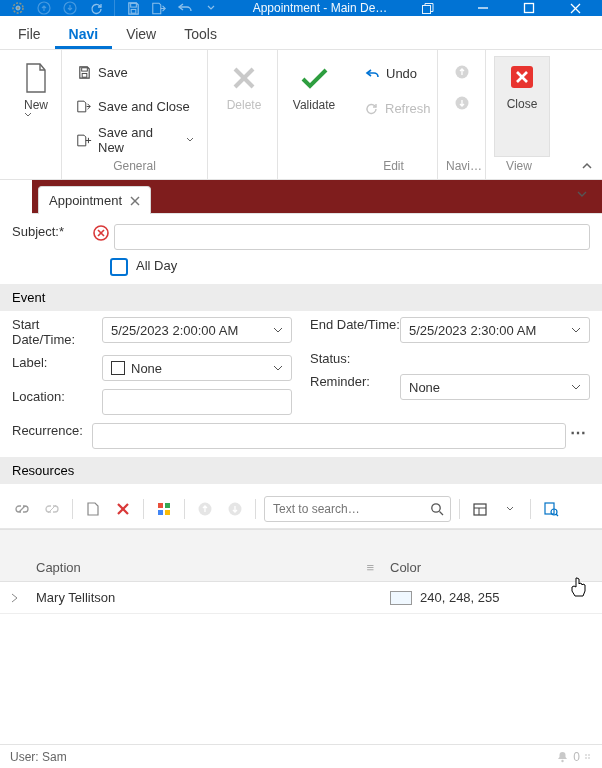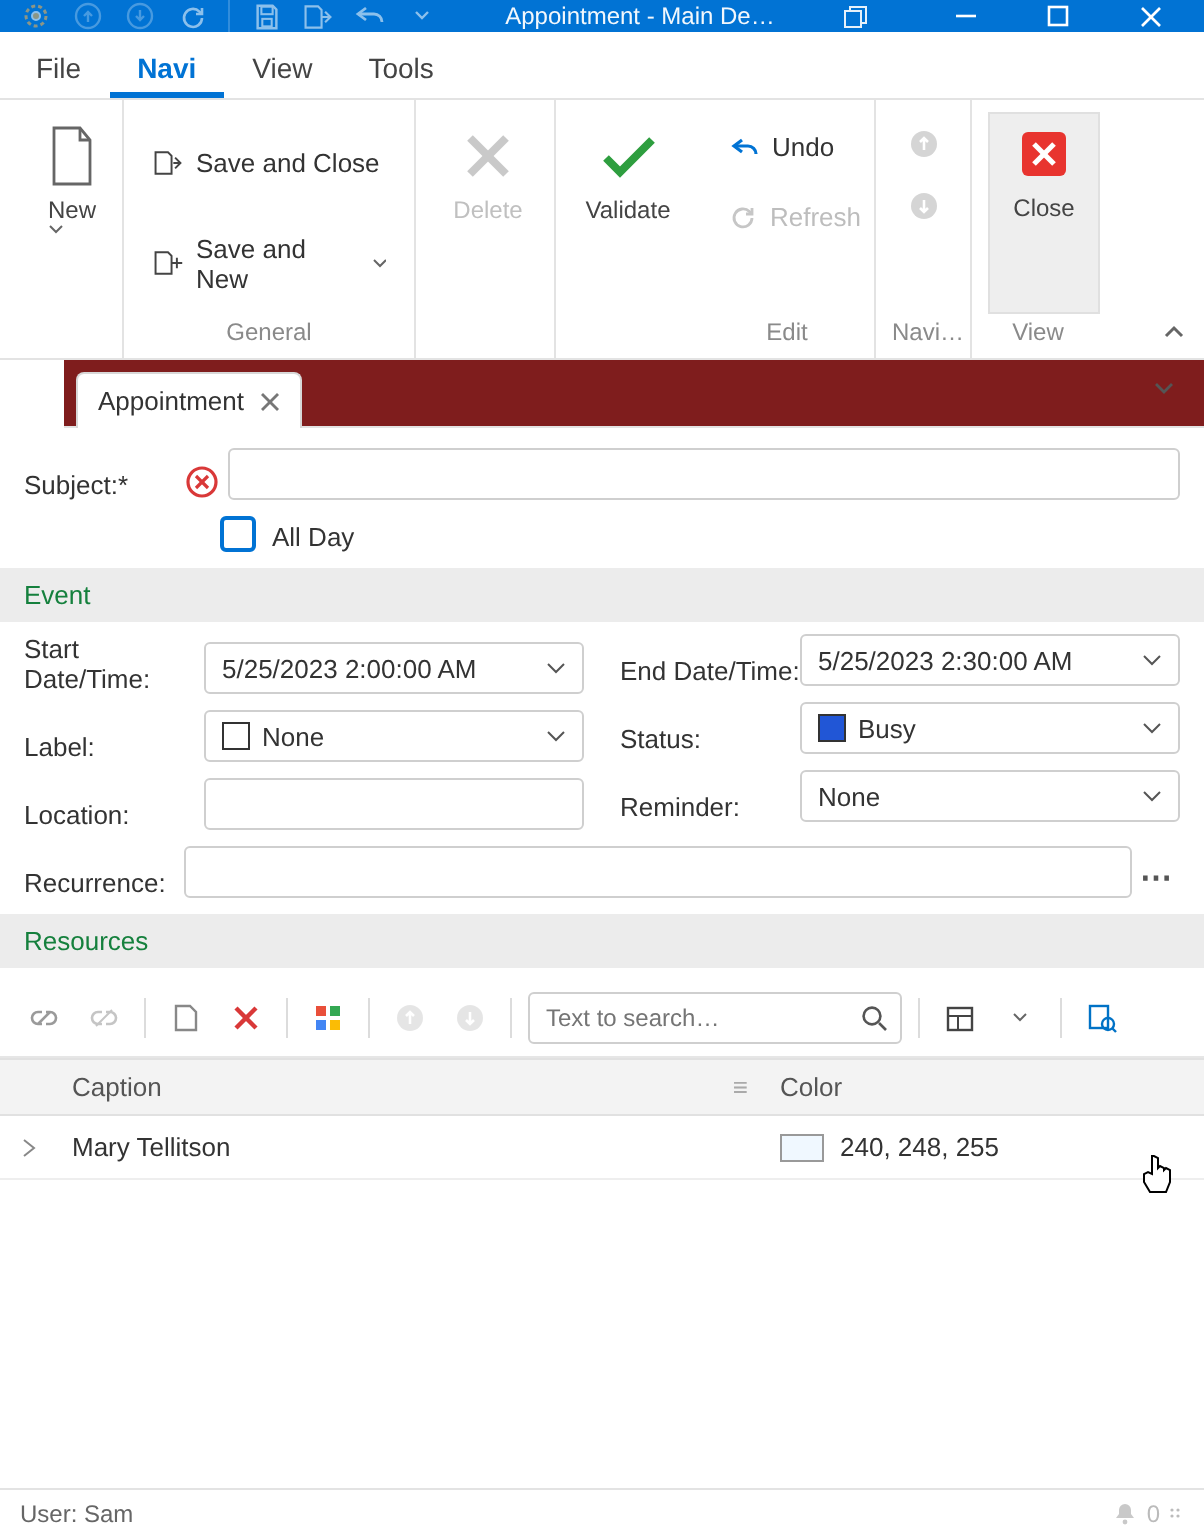--- a/index.html
+++ b/index.html
@@ -31,42 +31,42 @@
   .smallbtn .sico{width:16px;height:16px;display:inline-flex;align-items:center;justify-content:center;}
   .closebox{background:#eee;border:1px solid #e0e0e0;padding:4px 6px;}
   .ribbon .collapse{position:absolute;right:8px;bottom:6px;color:#666;}
   
   .tabsrow{height:34px;background:#7f1d1d;border-bottom:1px solid #e3e3e3;display:flex;align-items:flex-end;padding:0 6px;position:relative;margin-left:32px;}
   .tab{background:#fff;border:1px solid #d8d8d8;border-bottom:none;border-top-left-radius:4px;border-top-right-radius:4px;padding:6px 10px;display:flex;align-items:center;gap:8px;font-size:13px;margin-bottom:-1px;}
   .tab .x{color:#777;}
   .tabsrow .chev{position:absolute;right:14px;top:8px;color:#555;}
   
   .form{padding:10px 12px 0 12px;}
-  .row{display:flex;align-items:flex-end;margin-bottom:8px;}
+  .row{display:flex;align-items:flex-start;margin-bottom:8px;}
   .row .lab{width:80px;font-size:13px;color:#333;flex:none;}
   .req{color:#c62828;margin-right:4px;width:18px;height:18px;display:inline-flex;align-items:center;justify-content:center;}
   input.tx, .combo, textarea{border:1px solid #cfcfcf;border-radius:3px;background:#fff;font-size:13px;padding:4px 6px;outline:none;}
   input.tx{height:26px;}
   .combo{height:26px;display:flex;align-items:center;justify-content:space-between;padding:0 8px;}
   .combo .sw{width:14px;height:14px;border:1px solid #333;margin-right:6px;display:inline-block;}
   .chk{width:18px;height:18px;border:2px solid #0173d4;border-radius:3px;display:inline-block;}
-  .section{background:#ececec;margin:6px -12px;padding:6px 12px;font-size:13px;color:#15803d;}
+  .section{background:#ececec;margin:6px -12px;padding:6px 12px;font-size:13px;color:#000000;}
   .twocol{display:flex;gap:18px;}
   .twocol .col{flex:1;}
   .col .row .lab{width:90px;}
   textarea{width:100%;height:78px;resize:none;}
   .ellips{font-size:16px;font-weight:bold;color:#555;padding:0 4px;}
   
   .res-tool{display:flex;align-items:center;gap:6px;padding:6px 10px;border-bottom:1px solid #e6e6e6;}
   .res-tool .ib{width:24px;height:24px;display:flex;align-items:center;justify-content:center;color:#888;}
   .res-tool .sep{width:1px;height:20px;background:#dcdcdc;margin:0 2px;}
   .searchbox{flex:0 0 150px;height:26px;border:1px solid #cfcfcf;border-radius:3px;display:flex;align-items:center;padding:0 6px;color:#999;}
   .searchbox input{border:none;outline:none;flex:1;font-size:12px;color:#333;}
   .gridhead{display:flex;background:#f3f3f3;border-top:1px solid #e1e1e1;border-bottom:1px solid #e1e1e1;font-size:13px;color:#555;}
-  .gridhead div{padding:6px 8px;}
+  .gridhead div{padding:6px 8px;margin-top:24px;}
   .gridrow{display:flex;border-bottom:1px solid #eee;font-size:13px;}
   .gridrow div{padding:8px 8px;}
   .cellA{width:28px;display:flex;align-items:center;justify-content:center;color:#888;}
   .cellCap{flex:1;}
   .cellCol{width:220px;display:flex;align-items:center;gap:8px;}
   .colsw{width:22px;height:14px;border:1px solid #999;background:#f0f8ff;display:inline-block;}
   
   .status{position:absolute;bottom:0;left:0;right:0;height:24px;border-top:1px solid #e3e3e3;display:flex;align-items:center;justify-content:space-between;padding:0 10px;font-size:12px;color:#666;background:#fff;}
   .status .bell{display:flex;align-items:center;gap:4px;color:#bbb;}
   .cursor{position:absolute;}
@@ -174,20 +174,30 @@
         <div class="lbl"><span>New</span><br><svg width="8" height="6">
               <path d="M1 1l3 3 3-3" stroke="#666" fill="none"></path>
             </svg></div>
       </div>
     </div>
     <div class="glabel">&nbsp;</div>
   </div>
 
   <div class="rgroup" style="width:146px;">
     <div class="body" style="flex-direction:column;justify-content:space-around;">
+      <div class="smallbtn">
+          <span class="sico">
+            <svg width="15" height="15" viewBox="0 0 16 16">
+              <path d="M3 2h8l2 2v10H3V2z" fill="none" stroke="#444" stroke-width="1.2"></path>
+              <rect x="5" y="3" width="6" height="3.5" fill="none" stroke="#444"></rect>
+              <rect x="5.5" y="9" width="5" height="4" fill="none" stroke="#444"></rect>
+            </svg>
+          </span>
+          <span>Save</span>
+        </div>
       <div class="smallbtn">
           <span class="sico">
             <svg width="17" height="15" viewBox="0 0 18 16">
               <path d="M2 2h7l2 2v10H2V2z" fill="none" stroke="#444" stroke-width="1.1"></path>
               <path d="M13 5l3 3-3 3M16 8h-4" stroke="#444" stroke-width="1.1" fill="none"></path>
             </svg>
           </span>
           <span>Save and Close</span>
         </div>
       <div class="smallbtn"><span class="sico">
@@ -369,29 +379,20 @@
           <div class="lab">End Date/Time:</div>
         <div class="combo" style="flex:1;">
             <span>5/25/2023 2:30:00 AM</span>
             <svg width="10" height="8">
               <path d="M1 2l4 4 4-4" stroke="#555" fill="none"></path>
             </svg>
           </div>
         </div>
       <div class="row">
           <div class="lab">Status:</div>
-        <div class="combo" style="flex:1;">
-            <span style="display:flex;align-items:center;">
-              <span class="sw" style="background:#2156d6;"></span>
-              <span>Busy</span>
-            </span>
-            <svg width="10" height="8">
-              <path d="M1 2l4 4 4-4" stroke="#555" fill="none"></path>
-            </svg>
-          </div>
         </div>
       <div class="row">
           <div class="lab">Reminder:</div>
         <div class="combo" style="flex:1;">
             <span>None</span>
             <svg width="10" height="8">
               <path d="M1 2l4 4 4-4" stroke="#555" fill="none"></path>
             </svg>
           </div>
         </div>

